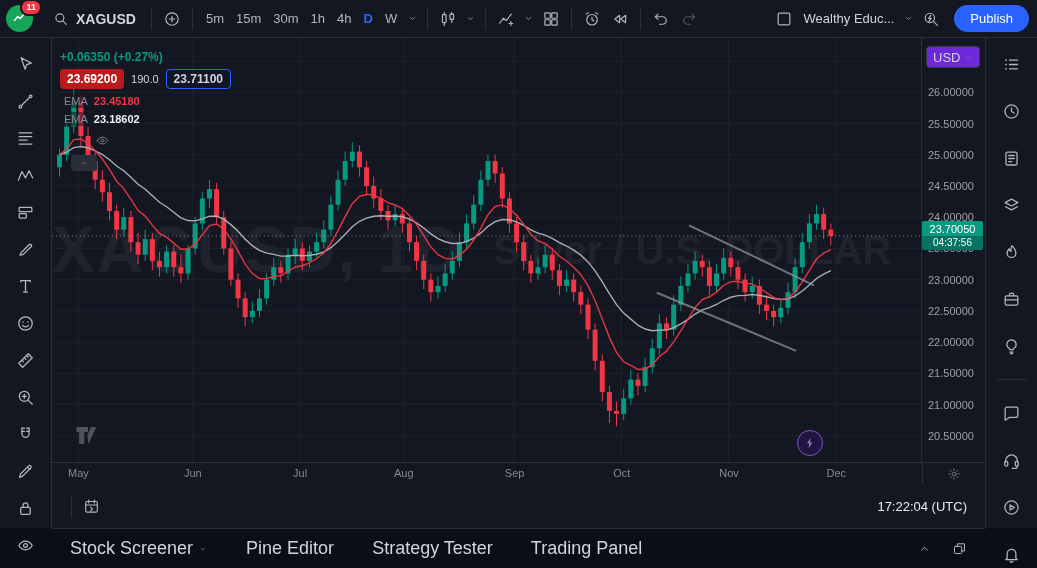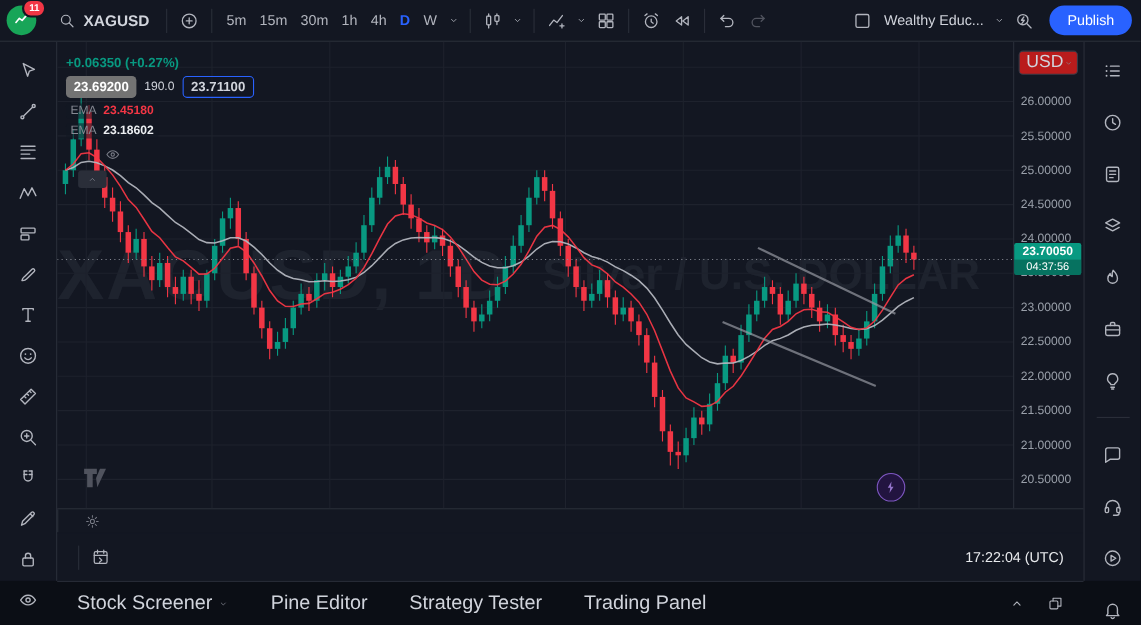--- a/index.html
+++ b/index.html
@@ -42,41 +42,41 @@
   .chart-region { height:424px; flex:0 0 424px; display:flex; position:relative; }
   .plot { position:relative; flex:1; border-right:1px solid #2a2e39; overflow:hidden; }
   #chart-svg { position:absolute; inset:0; width:100%; height:100%; z-index:1; }
   .watermark { position:absolute; inset:0; display:flex; flex-direction:row; align-items:center; justify-content:flex-start; gap:30px; color:rgba(190,200,215,0.07); z-index:0; pointer-events:none; white-space:nowrap; }
   .wm1 { font-size:64px; font-weight:bold; letter-spacing:2px; }
   .wm2 { font-size:40px; font-weight:bold; }
 
   .legend { position:absolute; top:12px; left:8px; z-index:4; display:flex; flex-direction:column; gap:5px; align-items:flex-start; }
   .lg-change { color:#089981; font-size:12px; font-weight:bold; }
   .lg-row { display:flex; align-items:center; gap:7px; }
-  .bid-box { background:#737373; color:#fff; font-size:12px; font-weight:bold; padding:3px 7px; border-radius:4px; cursor:pointer; }
+  .bid-box { background:#b91c1c; color:#fff; font-size:12px; font-weight:bold; padding:3px 7px; border-radius:4px; cursor:pointer; }
   .spread { color:#d1d4dc; font-size:11px; }
   .ask-box { border:1px solid #2962ff; color:#d1d4dc; font-size:12px; font-weight:bold; padding:2px 7px; border-radius:4px; background:rgba(19,23,34,0.7); cursor:pointer; }
   .ema-row { display:flex; align-items:center; gap:6px; background:rgba(19,23,34,0.55); padding:1px 4px; border-radius:3px; }
   .ema-name { color:#868993; font-size:11px; }
   .ema-val { font-size:11px; font-weight:bold; }
   .lg-eye { margin-left:33px; background:none; border:none; color:#787b86; cursor:pointer; padding:2px; }
   .lg-eye .icn { width:15px; height:15px; }
   .lg-caret { margin-left:11px; width:26px; height:16px; background:#2a2e39; border:none; border-radius:3px; color:#868993; display:flex; align-items:center; justify-content:center; cursor:pointer; }
   .lg-caret .icn { width:10px; height:10px; }
 
   .tv-wm { position:absolute; left:22px; bottom:12px; color:#50535e; z-index:3; }
   .boost { position:absolute; left:745px; top:392px; width:26px; height:26px; border-radius:50%; background:#221440; border:1.5px solid #7e57c2; color:#9575cd; display:flex; align-items:center; justify-content:center; z-index:3; cursor:pointer; }
   .boost .icn { width:14px; height:14px; }
 
   .price-axis { width:63px; flex:0 0 63px; position:relative; font-size:11px; cursor:ns-resize; }
   .axis-label { position:absolute; left:6px; color:#9aa0aa; font-size:11px; line-height:12px; }
-  .currency-dd { position:absolute; top:8px; left:4px; right:5px; height:22px; border:1px solid #363a45; border-radius:4px; display:flex; align-items:center; justify-content:space-between; padding:0 6px; font-size:16px; color:#d1d4dc; background:#b91c1c; z-index:7; cursor:pointer; }
+  .currency-dd { position:absolute; top:8px; left:4px; right:5px; height:22px; border:1px solid #363a45; border-radius:4px; display:flex; align-items:center; justify-content:space-between; padding:0 6px; font-size:13px; color:#d1d4dc; background:#6d28d9; z-index:7; cursor:pointer; }
   .currency-dd .icn { width:9px; height:9px; color:#868993; }
   .last-price { position:absolute; left:0; right:2px; z-index:6; background:#089981; color:#fff; text-align:center; border-radius:2px; overflow:hidden; }
-  .lp-price { font-size:11px; font-weight:bold; padding:2px 0 1px; }
+  .lp-price { font-size:11px; font-weight:normal; padding:2px 0 1px; }
   .lp-count { font-size:10px; padding:1px 0 2px; background:rgba(0,0,0,0.25); }
 
   
   .time-axis { height:22px; flex:0 0 22px; border-top:1px solid #2a2e39; display:flex; font-size:11px; color:#868993; cursor:ew-resize; }
   .ta-months { position:relative; flex:1; }
   .month { position:absolute; top:4px; transform:translateX(-50%); }
   .ta-corner { width:63px; flex:0 0 63px; border-left:1px solid #2a2e39; display:flex; align-items:center; justify-content:center; color:#787b86; }
   .ta-corner .icn { width:14px; height:14px; cursor:pointer; }
 
   
@@ -631,20 +631,30 @@
             <div class="axis-label" style="top: 235.661px;">23.00000</div>
             <div class="axis-label" style="top: 266.884px;">22.50000</div>
             <div class="axis-label" style="top: 298.106px;">22.00000</div>
             <div class="axis-label" style="top: 329.328px;">21.50000</div>
             <div class="axis-label" style="top: 360.551px;">21.00000</div>
             <div class="axis-label" style="top: 391.773px;">20.50000</div>
           </div>
       </div>
 
       <div class="time-axis">
+        <div class="ta-months" id="ta-months">
+            <div class="month" style="left: 3.04023%;">May</div>
+            <div class="month" style="left: 16.1897%;">Jun</div>
+            <div class="month" style="left: 28.5172%;">Jul</div>
+            <div class="month" style="left: 40.4339%;">Aug</div>
+            <div class="month" style="left: 53.1724%;">Sep</div>
+            <div class="month" style="left: 65.5%;">Oct</div>
+            <div class="month" style="left: 77.8276%;">Nov</div>
+            <div class="month" style="left: 90.1552%;">Dec</div>
+          </div>
         <div class="ta-corner">
           <span>
               <svg class="icn" viewBox="0 0 24 24" stroke="currentColor" fill="none" stroke-width="1.6" stroke-linecap="round" stroke-linejoin="round">
                 <circle cx="12" cy="12" r="3.2"></circle>
                 <path d="M12 3v2.6M12 18.4V21M3 12h2.6M18.4 12H21M5.6 5.6l1.9 1.9M16.5 16.5l1.9 1.9M18.4 5.6l-1.9 1.9M7.5 16.5l-1.9 1.9"></path>
               </svg>
             </span>
         </div>
       </div>
 

